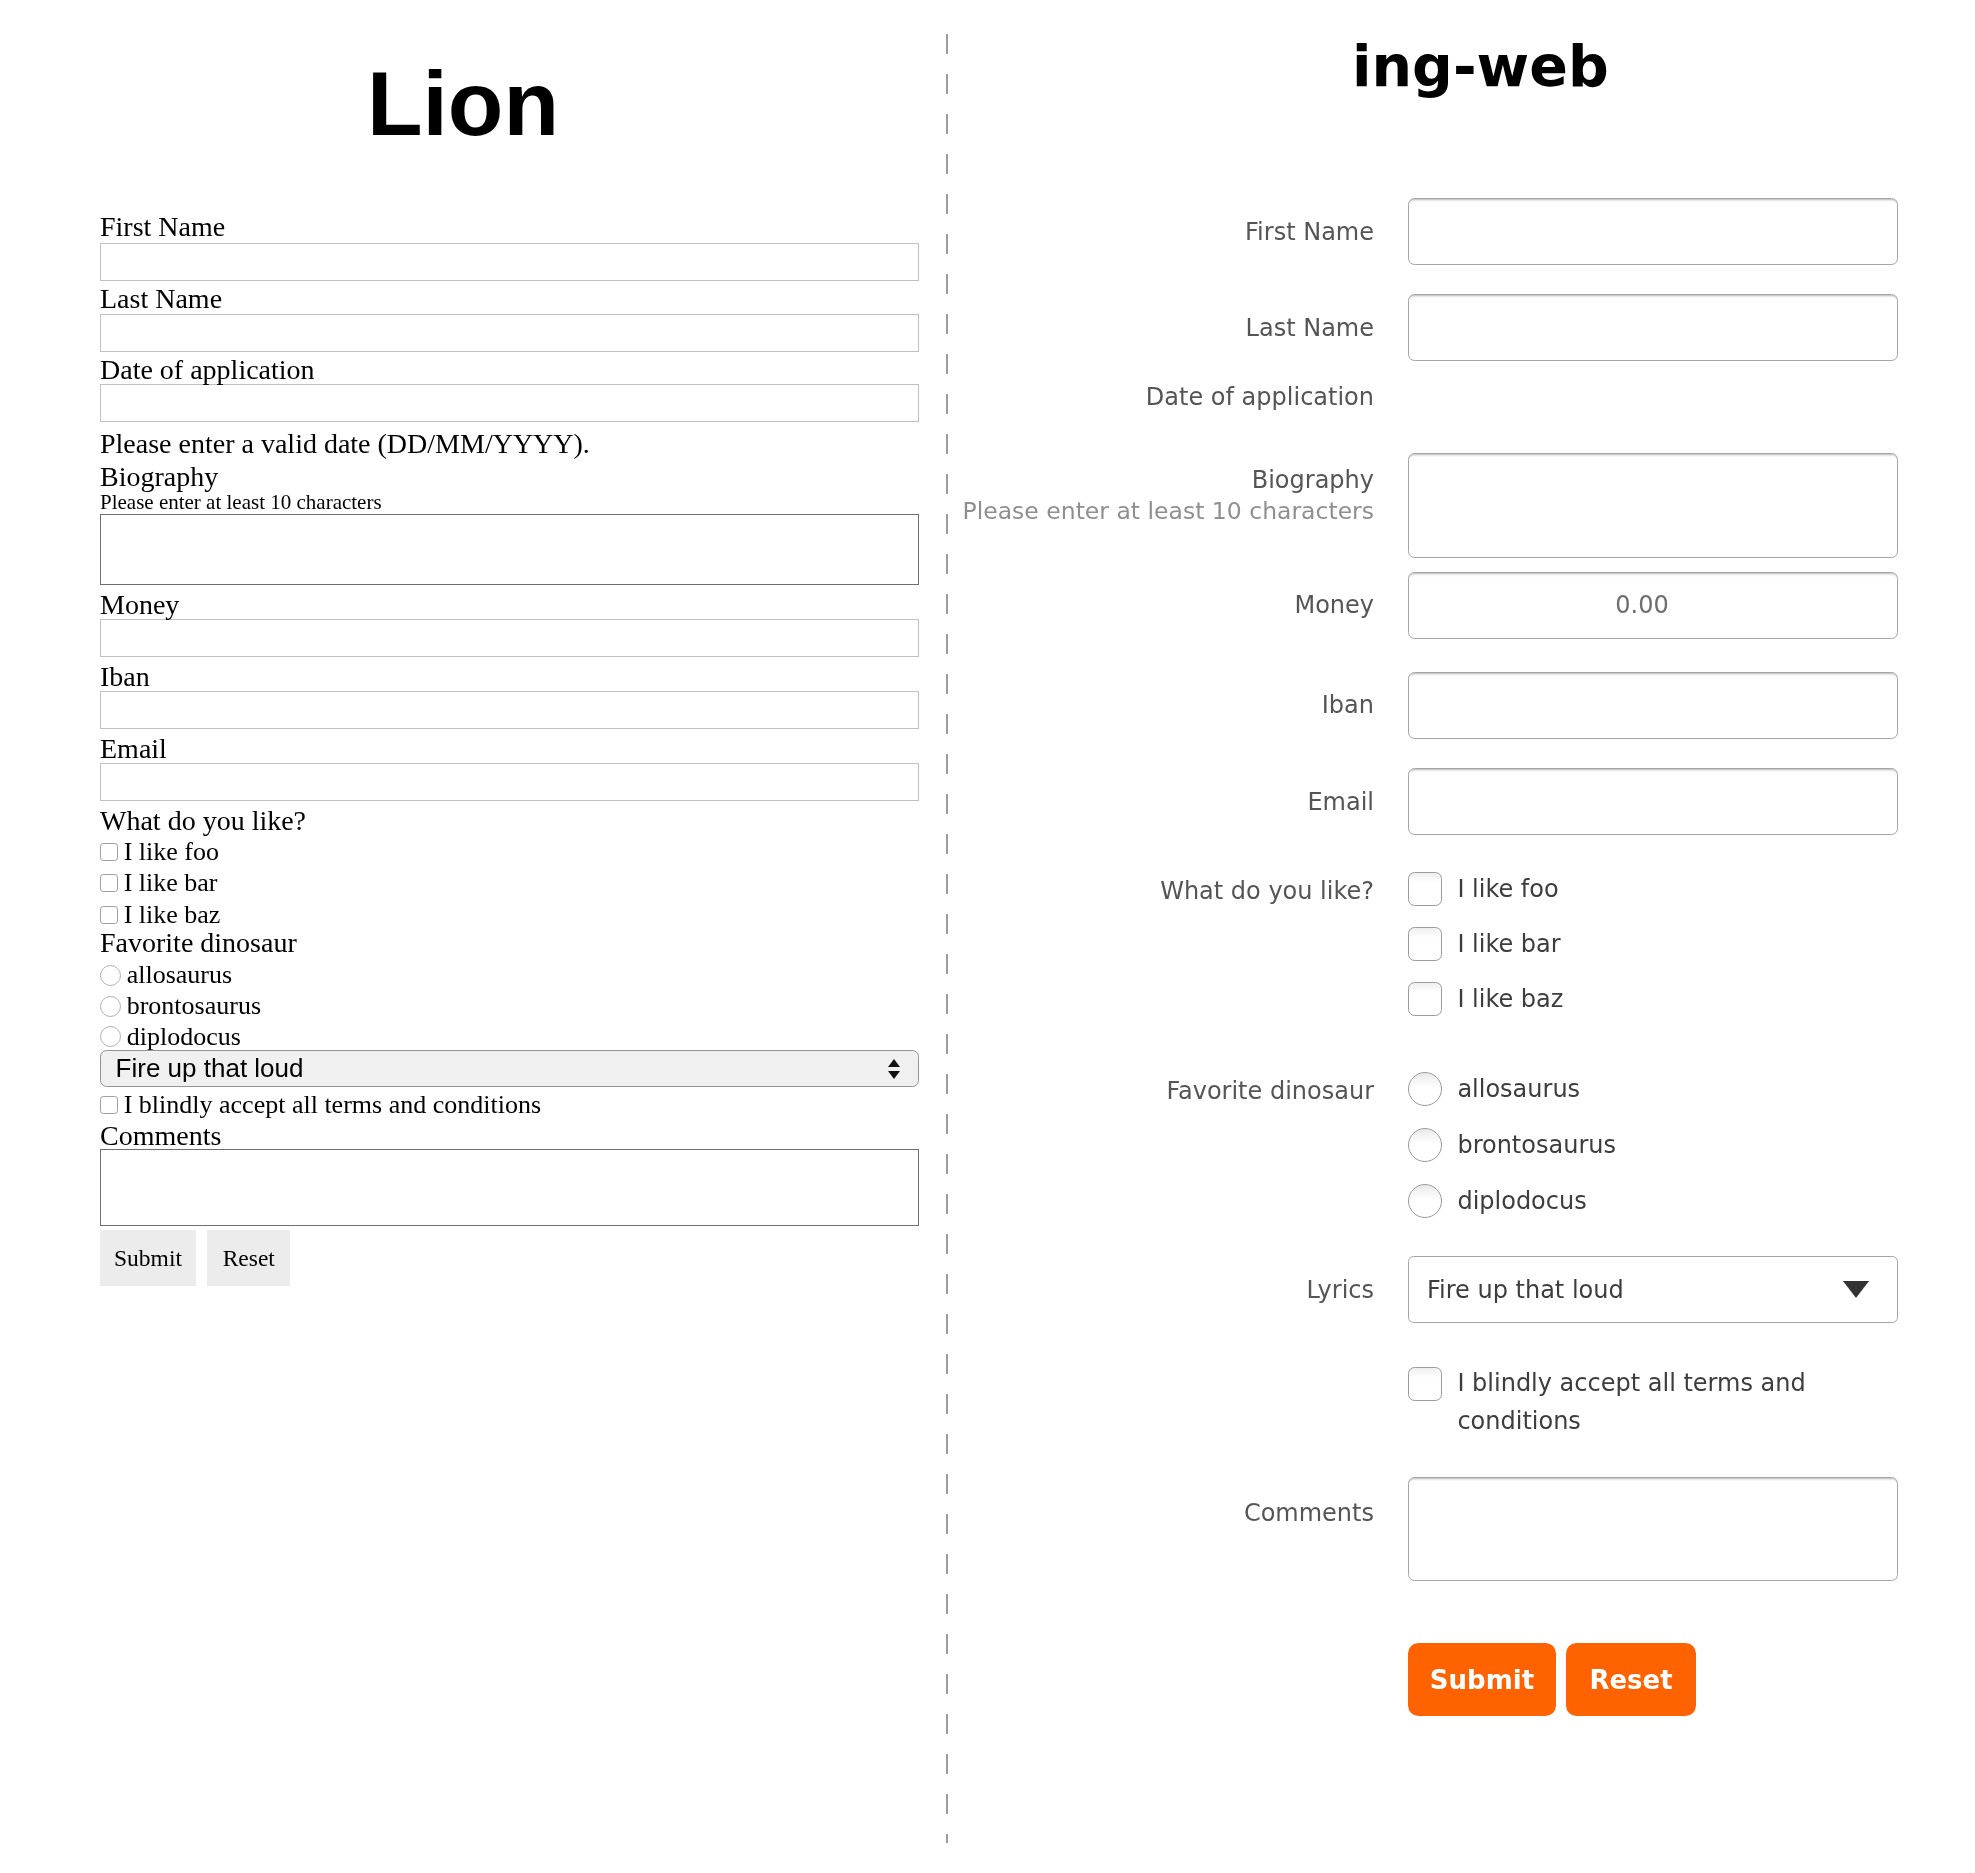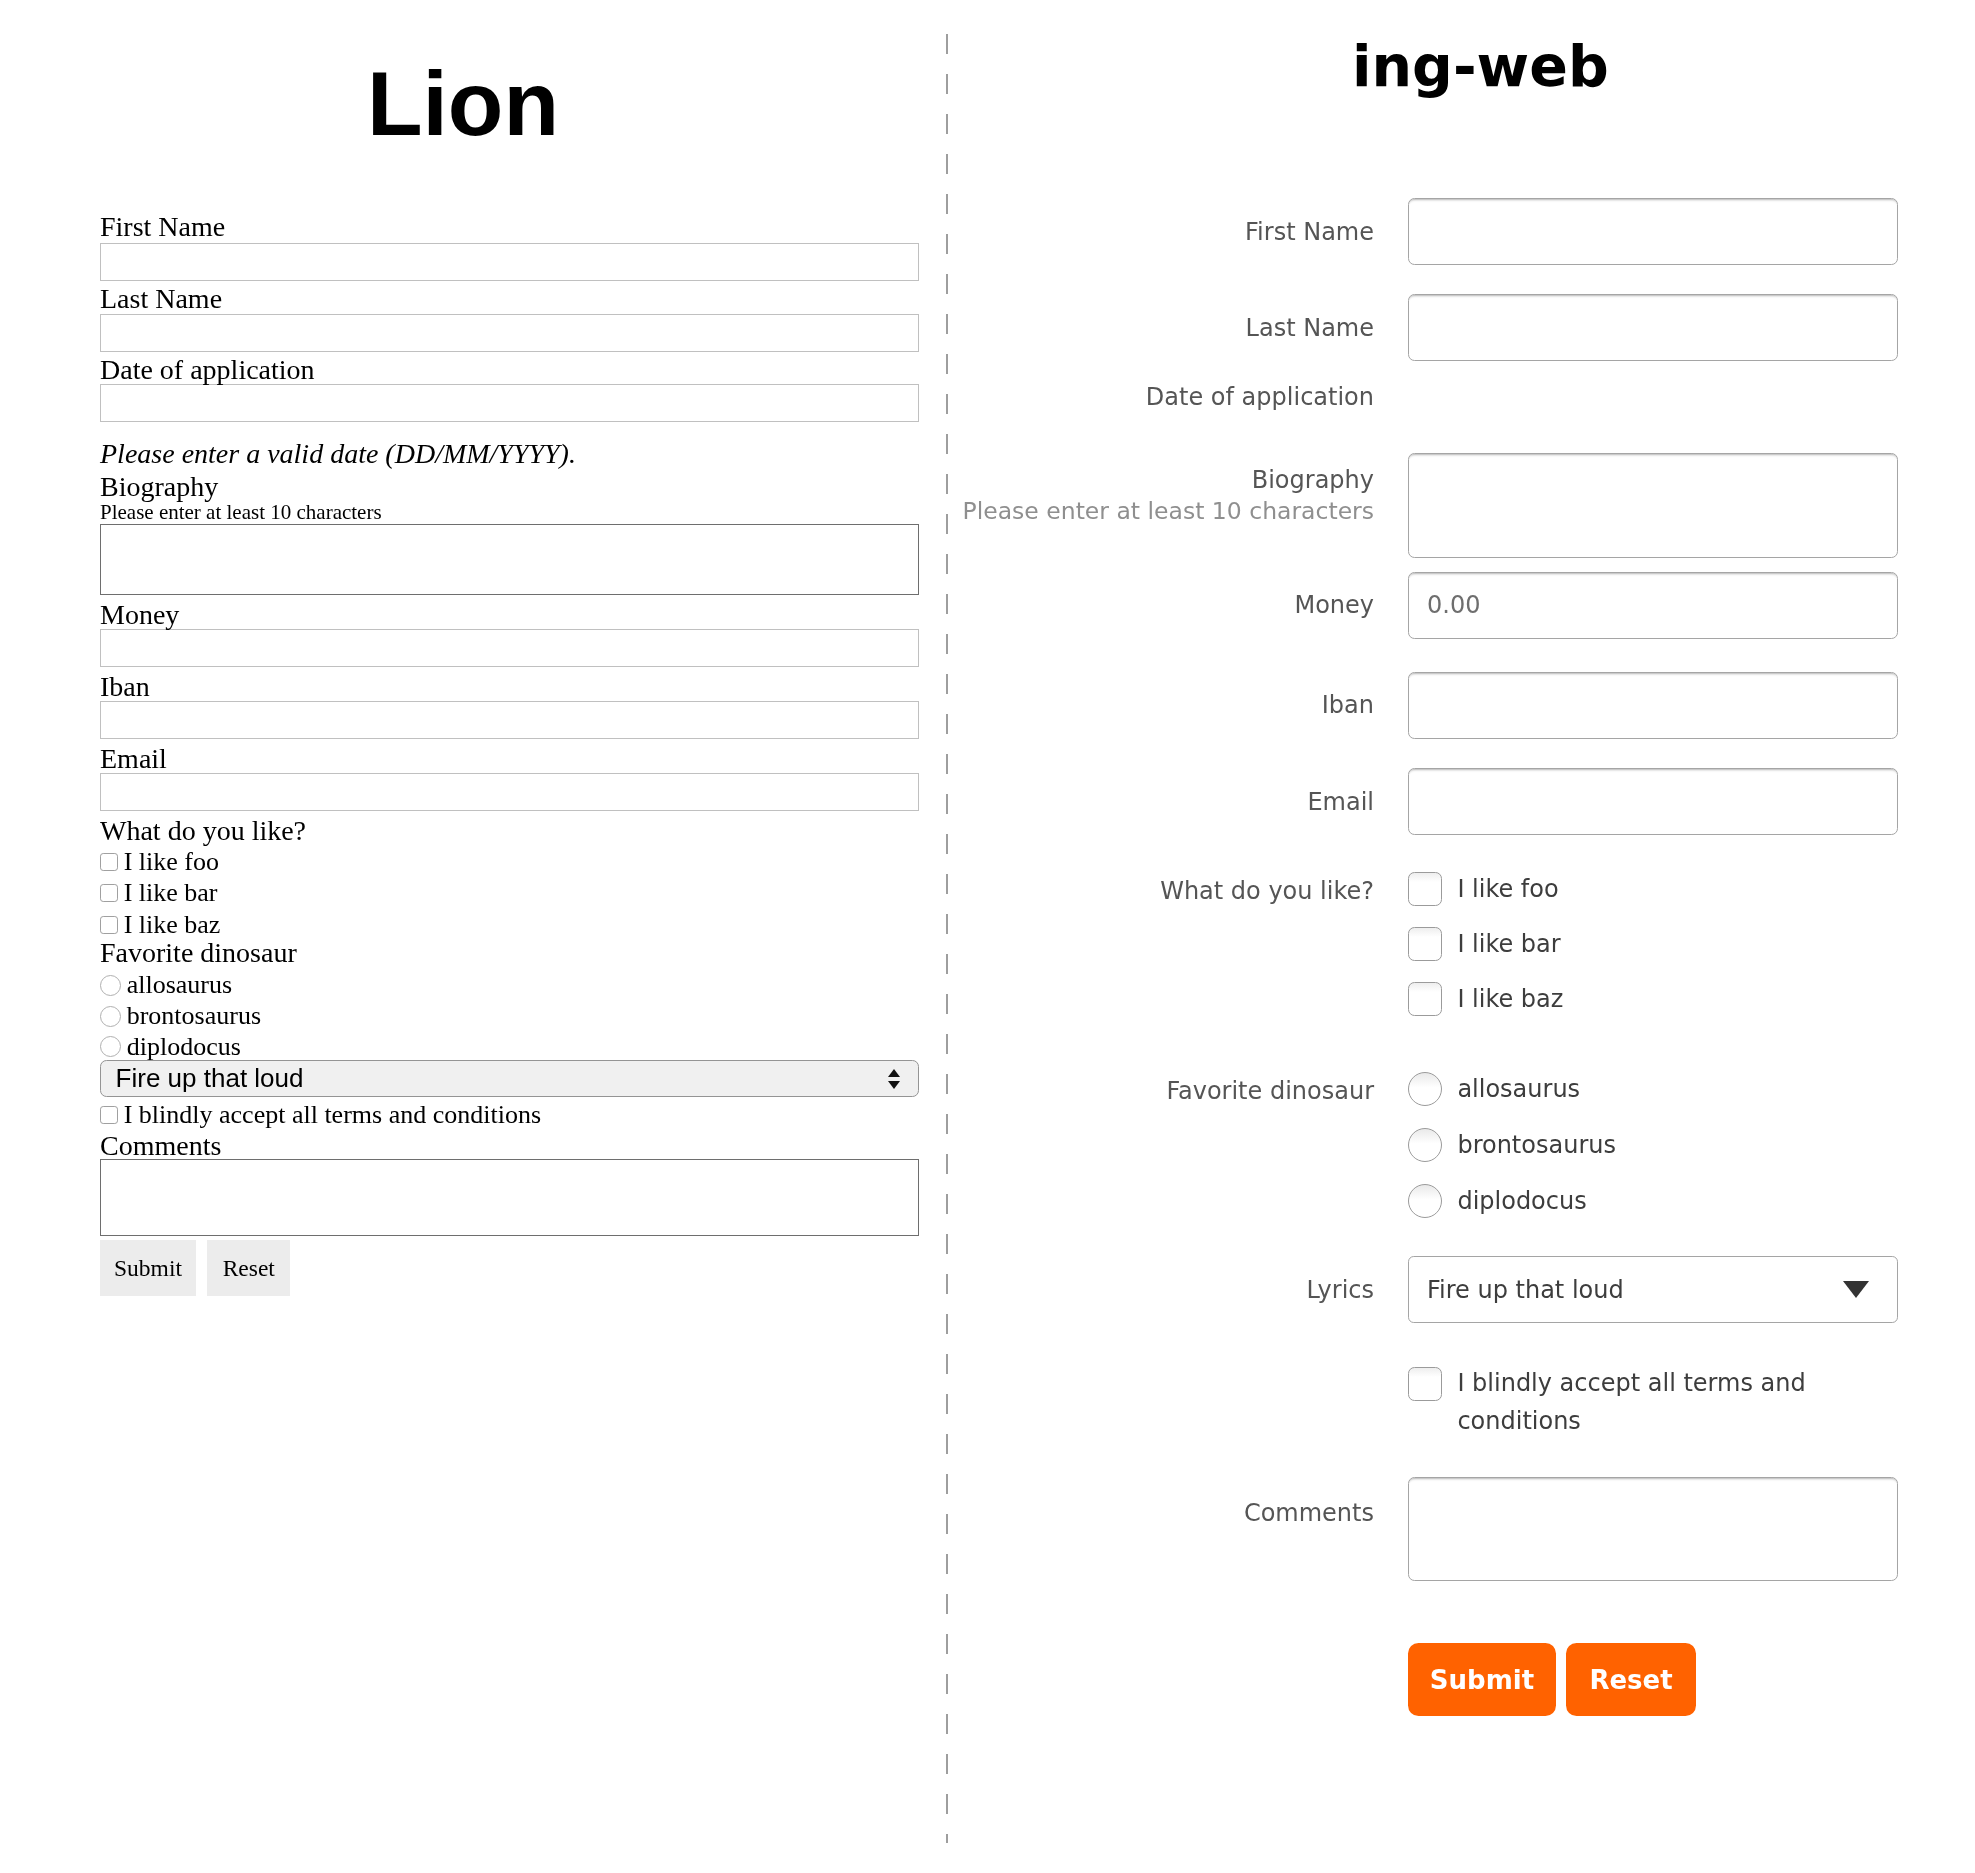--- a/index.html
+++ b/index.html
@@ -151,21 +151,21 @@
     border: 1.6px solid #a5a5a5;
     border-radius: 6.5px;
     background: #fff;
     box-shadow: inset 0 3.2px 2.4px -2.4px rgba(0,0,0,0.35);
     font-family: "DejaVu Sans", sans-serif;
     font-size: 24px;
     color: #444;
     padding: 0 18px;
     outline: none;
   }
-  .ing-input.money { text-align: left; padding-right: 40px; color: #6e6e6e; }
+  .ing-input.money { text-align: center; padding-right: 40px; color: #6e6e6e; }
   .ing-textarea {
     width: 490px;
     border: 1.6px solid #a5a5a5;
     border-radius: 6.5px;
     background: #fff;
     box-shadow: inset 0 3.2px 2.4px -2.4px rgba(0,0,0,0.35);
     resize: none; outline: none;
     font-family: "DejaVu Sans", sans-serif;
     font-size: 24px;
     color: #444;
@@ -234,21 +234,21 @@
   </div>
 
   <div class="lion-label" style="margin-top:60px;">First Name</div>
   <input class="lion-input" style="margin-top: 2px;" type="text">
 
   <div class="lion-label" style="margin-top:4px;">Last Name</div>
   <input class="lion-input" style="margin-top: 1.6px;" type="text">
 
   <div class="lion-label" style="margin-top:4px;">Date of application</div>
   <input class="lion-input" style="margin-top: 1.2px;" type="text">
-  <div class="lion-label" style="margin-top:18px;font-style:italic;">Please enter a valid date (DD/MM/YYYY).</div>
+  <div class="lion-label" style="margin-top:8px;">Please enter a valid date (DD/MM/YYYY).</div>
 
   <div class="lion-label" style="margin-top:4.9px;">Biography</div>
   <div class="lion-helper-small" style="margin-top:1.6px;">Please enter at least 10 characters</div>
   <textarea class="lion-textarea" style="margin-top: 1.2px; height: 71px;"></textarea>
 
   <div class="lion-label" style="margin-top:5.7px;">Money</div>
   <input class="lion-input" style="margin-top: 0.8px;" type="text">
 
   <div class="lion-label" style="margin-top:5.7px;">Iban</div>
   <input class="lion-input" style="margin-top: 0.8px;" type="text">

